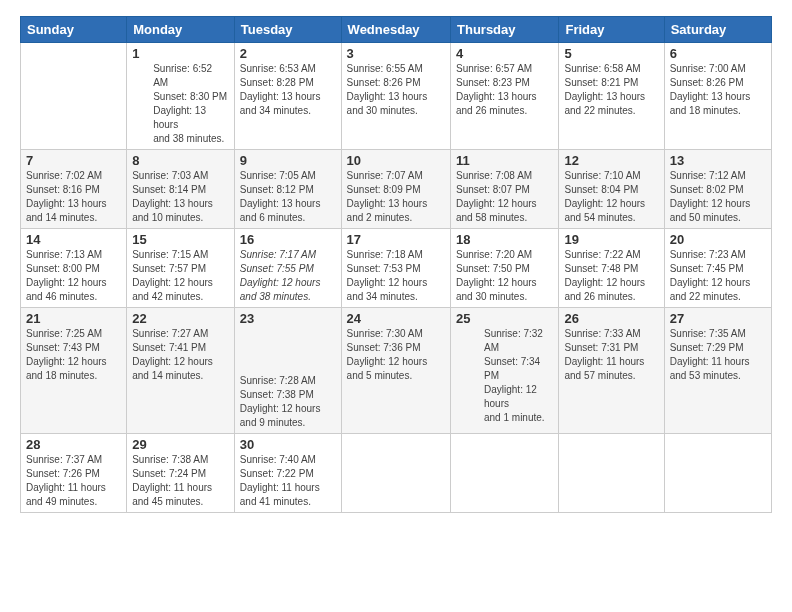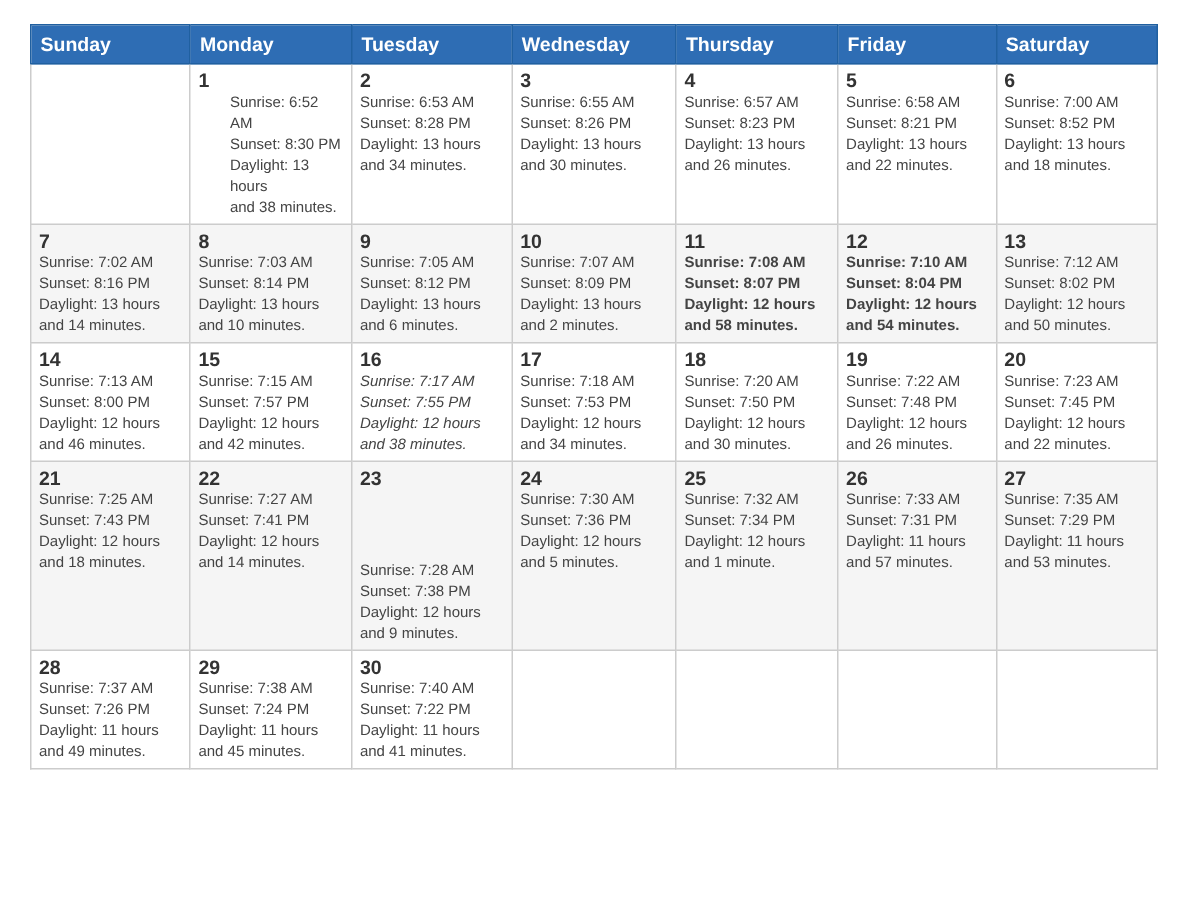--- a/index.html
+++ b/index.html
@@ -126,21 +126,21 @@
           <td>
             <span class="day-num">5</span>
             <div class="day-info" style="white-space: pre-line;">Sunrise: 6:58 AM
 Sunset: 8:21 PM
 Daylight: 13 hours
 and 22 minutes.</div>
           </td>
           <td>
             <span class="day-num">6</span>
             <div class="day-info" style="white-space: pre-line;">Sunrise: 7:00 AM
-Sunset: 8:52 PM
+Sunset: 8:26 PM
 Daylight: 13 hours
 and 18 minutes.</div>
           </td>
         </tr>
         <tr>
           <td>
             <span class="day-num">7</span>
             <div class="day-info" style="white-space: pre-line;">Sunrise: 7:02 AM
 Sunset: 8:16 PM
 Daylight: 13 hours
@@ -162,28 +162,28 @@
           </td>
           <td>
             <span class="day-num">10</span>
             <div class="day-info" style="white-space: pre-line;">Sunrise: 7:07 AM
 Sunset: 8:09 PM
 Daylight: 13 hours
 and 2 minutes.</div>
           </td>
           <td>
             <span class="day-num">11</span>
-            <div class="day-info" style="white-space: pre-line; font-weight: bold;">Sunrise: 7:08 AM
+            <div class="day-info" style="white-space: pre-line;">Sunrise: 7:08 AM
 Sunset: 8:07 PM
 Daylight: 12 hours
 and 58 minutes.</div>
           </td>
           <td>
             <span class="day-num">12</span>
-            <div class="day-info" style="white-space: pre-line; font-weight: bold;">Sunrise: 7:10 AM
+            <div class="day-info" style="white-space: pre-line;">Sunrise: 7:10 AM
 Sunset: 8:04 PM
 Daylight: 12 hours
 and 54 minutes.</div>
           </td>
           <td>
             <span class="day-num">13</span>
             <div class="day-info" style="white-space: pre-line;">Sunrise: 7:12 AM
 Sunset: 8:02 PM
 Daylight: 12 hours
 and 50 minutes.</div>
@@ -264,21 +264,21 @@
           </td>
           <td>
             <span class="day-num">24</span>
             <div class="day-info" style="white-space: pre-line;">Sunrise: 7:30 AM
 Sunset: 7:36 PM
 Daylight: 12 hours
 and 5 minutes.</div>
           </td>
           <td>
             <span class="day-num">25</span>
-            <div class="day-info" style="white-space: pre-line;">Sunrise: 7:32 AM
+            <div class="day-info" style="white-space: pre-line; margin-left: 28px;">Sunrise: 7:32 AM
 Sunset: 7:34 PM
 Daylight: 12 hours
 and 1 minute.</div>
           </td>
           <td>
             <span class="day-num">26</span>
             <div class="day-info" style="white-space: pre-line;">Sunrise: 7:33 AM
 Sunset: 7:31 PM
 Daylight: 11 hours
 and 57 minutes.</div>

